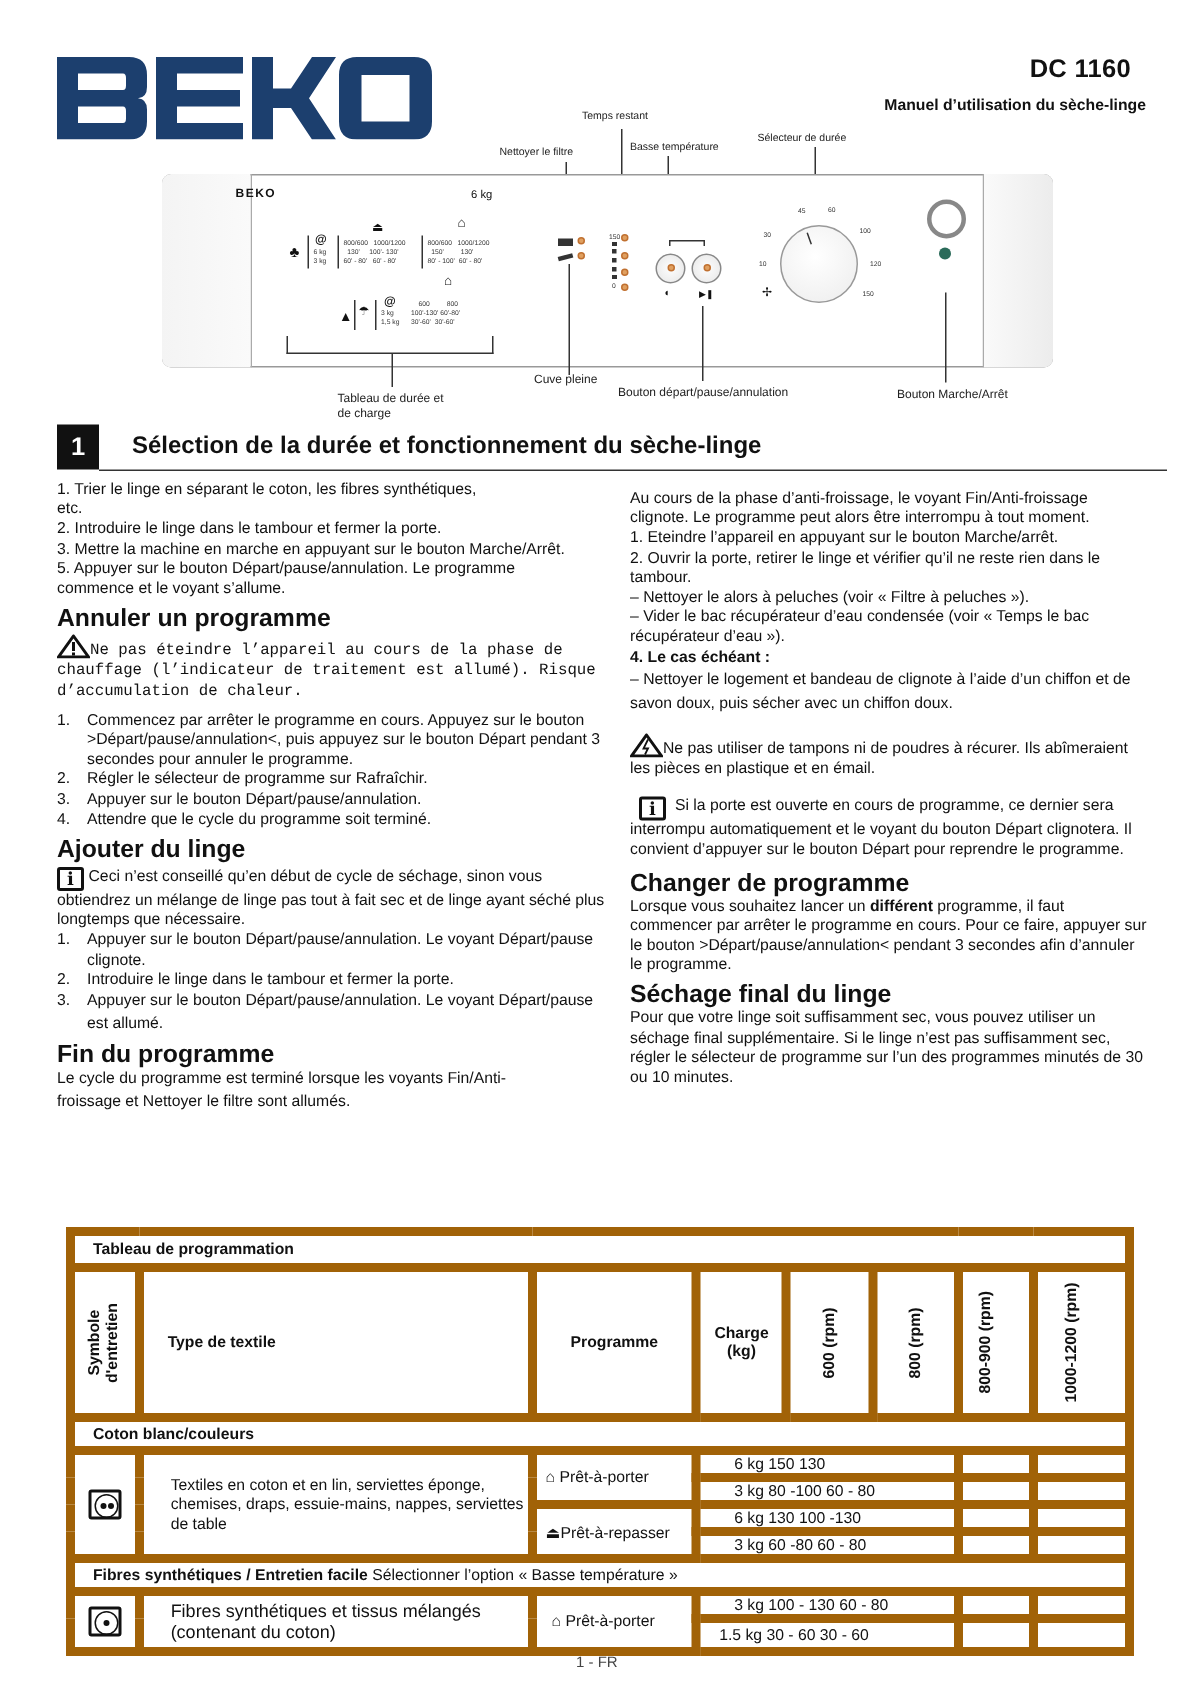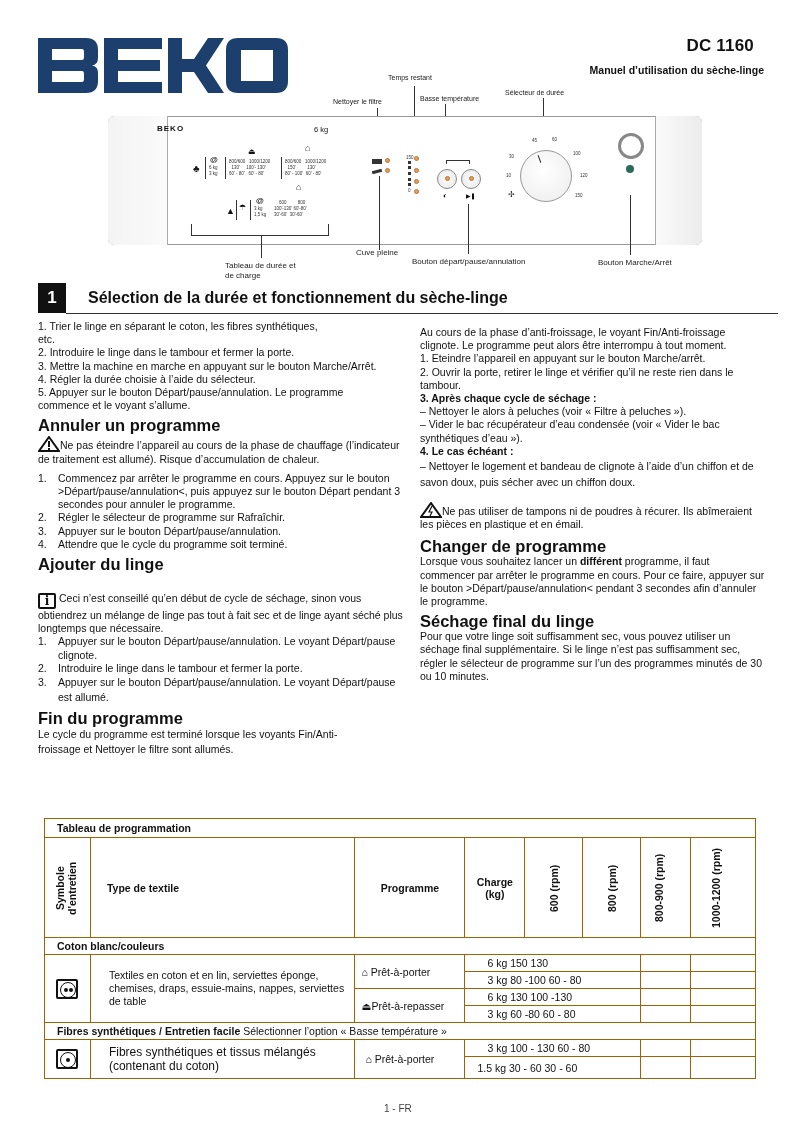--- a/index.html
+++ b/index.html
@@ -39,21 +39,21 @@
   .col { font-size: 10.5px; line-height: 13.2px; }
   .h2 { font-size: 16.5px; font-weight: bold; line-height: 18px; }
   .ol-item { display: flex; }
   .ol-num { width: 20px; flex: none; }
   .bold { font-weight: bold; }
   .warn-icon { display: inline-block; width: 22px; height: 16px; vertical-align: -3px; }
   .info-icon { display: inline-block; width: 18px; height: 16px; border: 2px solid #111; border-radius: 2px; text-align: center; font-weight: bold; font-family: "DejaVu Serif", serif; font-size: 12px; line-height: 12px; vertical-align: -3px; margin-right: 3px; }
 
   
   table.prog { position: absolute; left: 44px; top: 818px; width: 712px; border-collapse: collapse; font-size: 10.5px; }
-  table.prog td { border: 1px solid #a16207; vertical-align: middle; }
+  table.prog td { border: 6px solid #a16207; vertical-align: middle; }
   .t-caption { font-weight: bold; padding: 3px 12px; height: 18px; }
   .t-head td { height: 100px; }
   .vtext { writing-mode: vertical-rl; transform: rotate(180deg); font-weight: bold; font-size: 10.5px; line-height: 12px; margin: 0 auto; }
   .care-sym { width: 22px; height: 20px; border: 2px solid #111; border-radius: 2px; margin: 0 auto; position: relative; }
   .care-sym::after { content: ""; position: absolute; left: 2px; top: 1px; width: 14px; height: 14px; border: 1.5px solid #111; border-radius: 50%; }
   .dot { position: absolute; top: 7px; width: 4px; height: 4px; border-radius: 50%; background: #111; z-index: 2; }
   .spin { font-size: 11px; font-weight: bold; }
   .footer { left: 384px; top: 1103px; font-size: 10px; color: #444; }
 </style>
 </head>
@@ -183,25 +183,24 @@
 </div>
 
 <div class="abs sec-num">1</div>
 <div class="abs sec-title">Sélection de la durée et fonctionnement du sèche-linge</div>
 <div class="abs sec-rule"></div>
 
 <div class="abs col" style="left:38px;top:320px;width:368px;">
   <div style="width:290px;">1. Trier le linge en séparant le coton, les fibres synthétiques, etc.</div>
   <div>2. Introduire le linge dans le tambour et fermer la porte.</div>
   <div style="width:340px;">3. Mettre la machine en marche en appuyant sur le bouton Marche/Arrêt.</div>
-  <div>4. Régler la durée choisie à l’aide du sélecteur.</div>
   <div style="width:330px;">5. Appuyer sur le bouton Départ/pause/annulation. Le programme commence et le voyant s’allume.</div>
 
   <div class="h2" style="margin-top:4px;">Annuler un programme</div>
-  <div style="margin-top:2px;">
+  <div style="margin-top:2px;font-family:Liberation Mono, monospace;">
     <svg class="warn-icon" viewBox="0 0 22 16">
         <path d="M11 1 L21 15 H1 Z" fill="none" stroke="#111" stroke-width="2"></path>
         <rect x="10" y="5" width="2" height="6" fill="#111"></rect>
         <rect x="10" y="12" width="2" height="2" fill="#111"></rect>
       </svg><span>Ne pas éteindre l’appareil au cours de la phase de chauffage (l’indicateur de traitement est allumé). Risque d’accumulation de chaleur.</span>
   </div>
   <div style="margin-top:6px;">
     <div class="ol-item">
         <span class="ol-num">1.</span>
         <span>Commencez par arrêter le programme en cours. Appuyez sur le bouton &gt;Départ/pause/annulation&lt;, puis appuyez sur le bouton Départ pendant 3 secondes pour annuler le programme.</span>
@@ -214,21 +213,21 @@
         <span class="ol-num">3.</span>
         <span>Appuyer sur le bouton Départ/pause/annulation.</span>
       </div>
     <div class="ol-item">
         <span class="ol-num">4.</span>
         <span>Attendre que le cycle du programme soit terminé.</span>
       </div>
   </div>
 
   <div class="h2" style="margin-top:4px;">Ajouter du linge</div>
-  <div style="margin-top:19px;">
+  <div style="margin-top:3px;">
     <span class="info-icon">i</span><span>Ceci n’est conseillé qu’en début de cycle de séchage, sinon vous obtiendrez un mélange de linge pas tout à fait sec et de linge ayant séché plus longtemps que nécessaire.</span>
   </div>
   <div>
     <div class="ol-item">
         <span class="ol-num">1.</span>
         <span>Appuyer sur le bouton Départ/pause/annulation. Le voyant Départ/pause clignote.</span>
       </div>
     <div class="ol-item">
         <span class="ol-num">2.</span>
         <span>Introduire le linge dans le tambour et fermer la porte.</span>
@@ -240,33 +239,35 @@
   </div>
 
   <div class="h2" style="margin-top:4px;">Fin du programme</div>
   <div style="width:320px;line-height:15px;">Le cycle du programme est terminé lorsque les voyants Fin/Anti-froissage et Nettoyer le filtre sont allumés.</div>
 </div>
 
 <div class="abs col" style="left:420px;top:326px;width:345px;">
   <div>Au cours de la phase d’anti-froissage, le voyant Fin/Anti-froissage clignote. Le programme peut alors être interrompu à tout moment.</div>
   <div>1. Eteindre l’appareil en appuyant sur le bouton Marche/arrêt.</div>
   <div>2. Ouvrir la porte, retirer le linge et vérifier qu’il ne reste rien dans le tambour.</div>
-  <div class="bold">3. Après chaque cycle de séchage :</div>
   <div>– Nettoyer le alors à peluches (voir « Filtre à peluches »).</div>
-  <div>– Vider le bac récupérateur d’eau condensée (voir « Vider le bac synthétiques d’eau »).</div>
+  <div>– Vider le bac récupérateur d’eau condensée (voir « Temps le bac récupérateur d’eau »).</div>
   <div class="bold">4. Le cas échéant :</div>
   <div style="line-height:16px;">– Nettoyer le logement et bandeau de clignote à l’aide d’un chiffon et de savon doux, puis sécher avec un chiffon doux.</div>
 
   <div style="margin-top:12px;">
     <svg class="warn-icon" viewBox="0 0 22 16">
         <path d="M11 1 L21 15 H1 Z" fill="none" stroke="#111" stroke-width="2"></path>
         <path d="M12 4 L9 10 H12 L10 14" fill="none" stroke="#111" stroke-width="1.2"></path>
       </svg><span>Ne pas utiliser de tampons ni de poudres à récurer. Ils abîmeraient les pièces en plastique et en émail.</span>
   </div>
 
+  <div style="margin-top:12px;">
+    <span class="info-icon" style="margin-left:6px;">i</span> <span>Si la porte est ouverte en cours de programme, ce dernier sera interrompu automatiquement et le voyant du bouton Départ clignotera. Il convient d’appuyer sur le bouton Départ pour reprendre le programme.</span>
+  </div>
 
   <div class="h2" style="margin-top:6px;">Changer de programme</div>
   <div>
     <span>Lorsque vous souhaitez lancer un </span><span class="bold">différent</span><span> programme, il faut commencer par arrêter le programme en cours. Pour ce faire, appuyer sur le bouton &gt;Départ/pause/annulation&lt; pendant 3 secondes afin d’annuler le programme.</span>
   </div>
 
   <div class="h2" style="margin-top:4px;">Séchage final du linge</div>
   <div>Pour que votre linge soit suffisamment sec, vous pouvez utiliser un séchage final supplémentaire. Si le linge n’est pas suffisamment sec, régler le sélecteur de programme sur l’un des programmes minutés de 30 ou 10 minutes.</div>
 </div>
 

